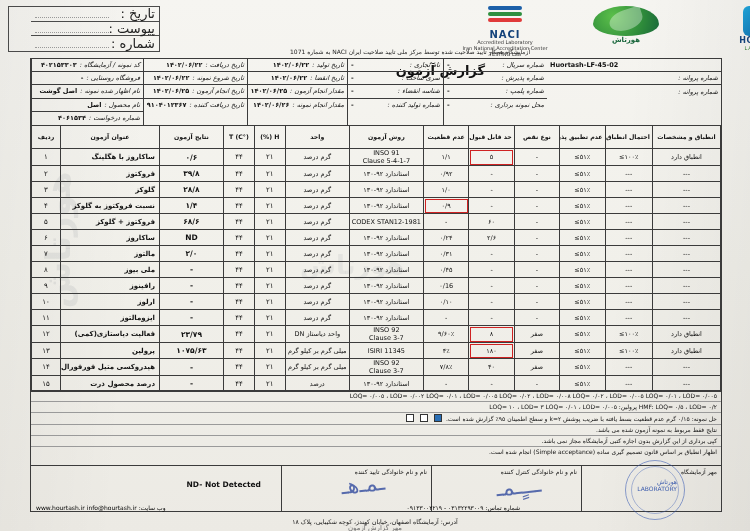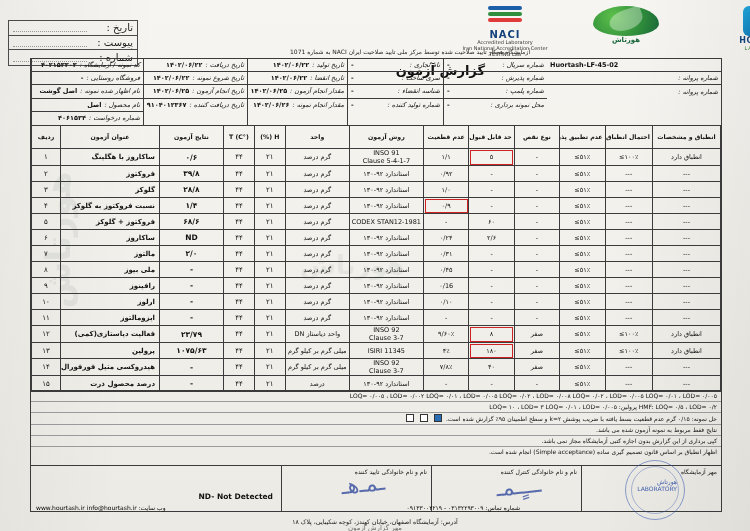--- a/index.html
+++ b/index.html
@@ -38,25 +38,26 @@
     position: absolute;
     color: rgba(120,130,140,0.10);
     font-size: 26px;
     font-weight: bold;
     pointer-events: none;
   }
 
   
   .hdr-left-box {
     position: absolute;
-    left: 8px; top: 20px;
+    left: 8px; top: 6px;
     width: 128px; height: 44px;
     border: 1px solid #4a4a4a;
-    font-size: 10px;
+    font-size: 13px;
     color: #222;
+    padding-left: 22px;
   }
   .hdr-left-box .row {
     height: 14.6px;
     border-bottom: 1px solid #4a4a4a;
     display: flex;
     align-items: center;
     padding: 0 4px;
     box-sizing: border-box;
     direction: rtl;
   }
@@ -768,21 +769,21 @@
         </div>
         <div class="sign-cell" style="width:150px;">
           <span>نام و نام خانوادگی کنترل کننده</span>
           <div class="sig-scribble" style="right:40px; top:8px;">ـــٍـمـ</div>
         </div>
         <div class="sign-cell" style="width:150px;">
           <span>نام و نام خانوادگی تایید کننده</span>
           <div class="sig-scribble" style="right:46px; top:6px;">ـمـﻫـ</div>
         </div>
         <div class="sign-cell" style="flex:1;">
-          <div class="nd-note" style="right:8px; top:14px;margin-top:12px;">ND- Not Detected</div>
+          <div class="nd-note" style="right:20px; top:14px;">ND- Not Detected</div>
         </div>
       </div>
     </div>
   </div>
 
   <div class="footer-addr">
     <span>آدرس: آزمایشگاه اصفهان، خیابان کهندژ، کوچه شکیبایی، پلاک ۱۸</span>
   </div>
   <div style="position:absolute; left:36px; bottom:20px; font-size:6px; direction:rtl;">
     <span>وب سایت:</span>

